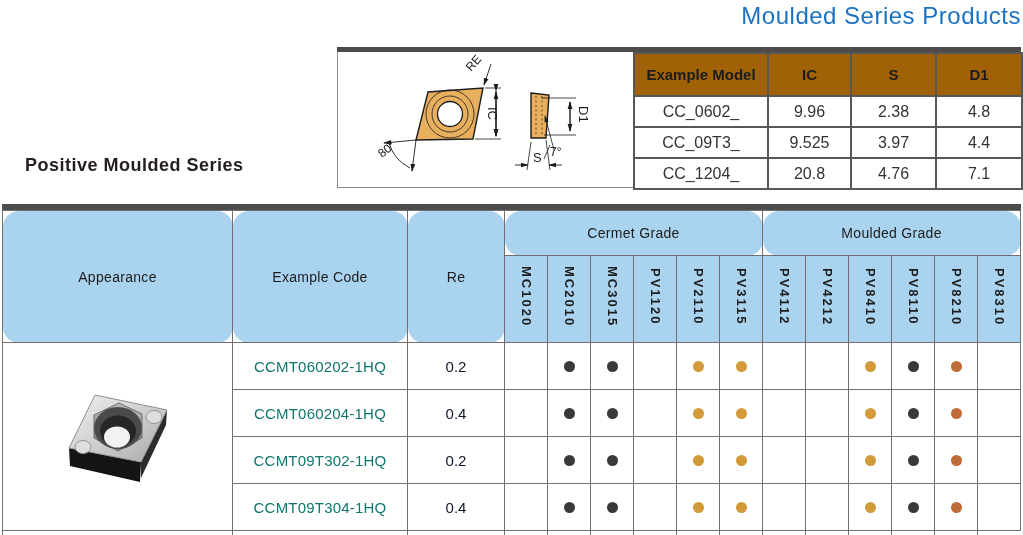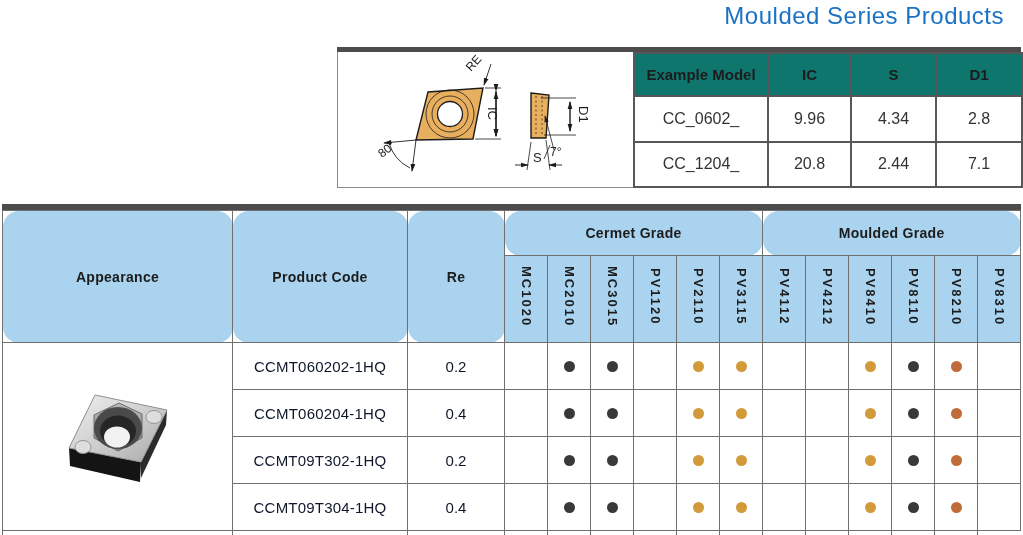--- a/index.html
+++ b/index.html
@@ -1,65 +1,66 @@
 <!DOCTYPE html>
 <html><head>
 <meta charset="utf-8">
 <style>
   html,body{margin:0;padding:0;}
   body{font-family:"Liberation Sans",sans-serif;background:#fff;}
   .page{position:relative;width:1023px;height:535px;overflow:hidden;background:#fff;}
 
   
-  .page-title{position:absolute;top:2px;right:19px;font-size:24px;color:#1a72c4;
+  .page-title{position:absolute;top:2px;right:2px;font-size:24px;color:#1a72c4;
     letter-spacing:0.5px;font-weight:normal;}
 
   
   .section-heading{position:absolute;left:25px;top:155px;font-size:18px;font-weight:bold;
     color:#241d1d;letter-spacing:0.5px;}
 
   
   .spec-box{position:absolute;left:337px;top:47px;width:684px;height:141px;
     border-top:5px solid #4c4c4c;box-sizing:border-box;display:flex;}
   .diagram-area{width:296px;height:136px;background:#fff;box-sizing:border-box;
     border-left:1px solid #8a8a8a;border-bottom:1px solid #8a8a8a;}
   .example-table{width:388px;height:136px;border-collapse:collapse;table-layout:fixed;}
   .example-table th,.example-table td{border:2px solid #575757;text-align:center;
     vertical-align:middle;padding:0;}
-  .example-table th{background:#0f766e;font-size:15px;font-weight:bold;color:#1c1c1c;height:41px;text-align:center;}
+  .example-table th{background:#a16207;font-size:15px;font-weight:bold;color:#1c1c1c;height:41px;text-align:center;}
   .example-table td{background:#fff;font-size:16px;color:#333;height:29px;}
 
   
   .main-wrap{position:absolute;left:2px;top:204px;width:1019px;border-top:6px solid #4c4c4c;}
   .main-table{width:1019px;border-collapse:collapse;table-layout:fixed;}
   .main-table th,.main-table td{border:1px solid #6f6f6f;padding:0;text-align:center;
     vertical-align:middle;}
   .main-table thead th{background:#a9d3ee;color:#1c1c1c;}
-  .hdr{font-size:14px;font-weight:bold;letter-spacing:0.3px;border-radius:16px;}
+  .hdr{font-size:14px;font-weight:normal;letter-spacing:0.3px;border-radius:16px;}
   .row-group{height:45px;}
   .row-grades th{height:86px;}
   .vtext{writing-mode:vertical-rl;text-orientation:mixed;display:inline-block;
     font-size:13px;font-weight:bold;letter-spacing:2px;color:#1c1c1c;}
   .main-table tbody tr{height:47px;}
-  .code-cell{font-size:15px;color:#0f172a;letter-spacing:0.2px;}
+  .code-cell{font-size:15px;color:#0f766e;letter-spacing:0.2px;}
   .re-cell{font-size:15px;color:#0f172a;}
   .appearance-cell{background:#fff;}
   .dotc{background:#fff;}
   .dot{display:inline-block;width:11px;height:11px;border-radius:50%;vertical-align:middle;}
   .partial-row td{height:22px;background:#fff;}
 
   svg text{font-family:"Liberation Sans",sans-serif;}
 </style>
 </head>
 <body>
 
 <div class="page">
 
   <div class="page-title">Moulded Series Products</div>
 
+  <div class="section-heading">Positive Moulded Series</div>
 
   <div class="spec-box">
     <div class="diagram-area">
       <svg width="296" height="136" viewBox="0 0 296 136">
         <defs>
           <marker id="ah" markerWidth="9" markerHeight="7" refX="8" refY="3.5" orient="auto">
             <polygon points="0,0.8 9,3.5 0,6.2" fill="#1c1c1c"></polygon>
           </marker>
         </defs>
 
@@ -117,45 +118,51 @@
           <th>Example Model</th>
           <th>IC</th>
           <th>S</th>
           <th>D1</th>
         </tr>
       </thead>
       <tbody>
         <tr>
           <td>CC_0602_</td>
           <td>9.96</td>
-          <td>4.34</td>
-          <td>2.8</td>
+          <td>2.38</td>
+          <td>4.8</td>
+        </tr>
+        <tr>
+          <td>CC_09T3_</td>
+          <td>9.525</td>
+          <td>3.97</td>
+          <td>4.4</td>
         </tr>
         <tr>
           <td>CC_1204_</td>
           <td>20.8</td>
-          <td>2.44</td>
+          <td>4.76</td>
           <td>7.1</td>
         </tr>
       </tbody>
     </table>
   </div>
 
   <div class="main-wrap">
     <table class="main-table">
       <colgroup>
         <col style="width:230px">
           <col style="width:175px">
           <col style="width:97px">
         <col span="12" style="width:43px">
       </colgroup>
       <thead>
         <tr class="row-group">
           <th rowspan="2" class="hdr">Appearance</th>
-          <th rowspan="2" class="hdr">Product Code</th>
+          <th rowspan="2" class="hdr">Example Code</th>
           <th rowspan="2" class="hdr">Re</th>
           <th colspan="6" class="hdr">Cermet Grade</th>
           <th colspan="6" class="hdr">Moulded Grade</th>
         </tr>
         <tr class="row-grades">
           <th><span class="vtext">MC1020</span></th>
           <th><span class="vtext">MC2010</span></th>
           <th><span class="vtext">MC3015</span></th>
           <th><span class="vtext">PV1120</span></th>
           <th><span class="vtext">PV2110</span></th>

